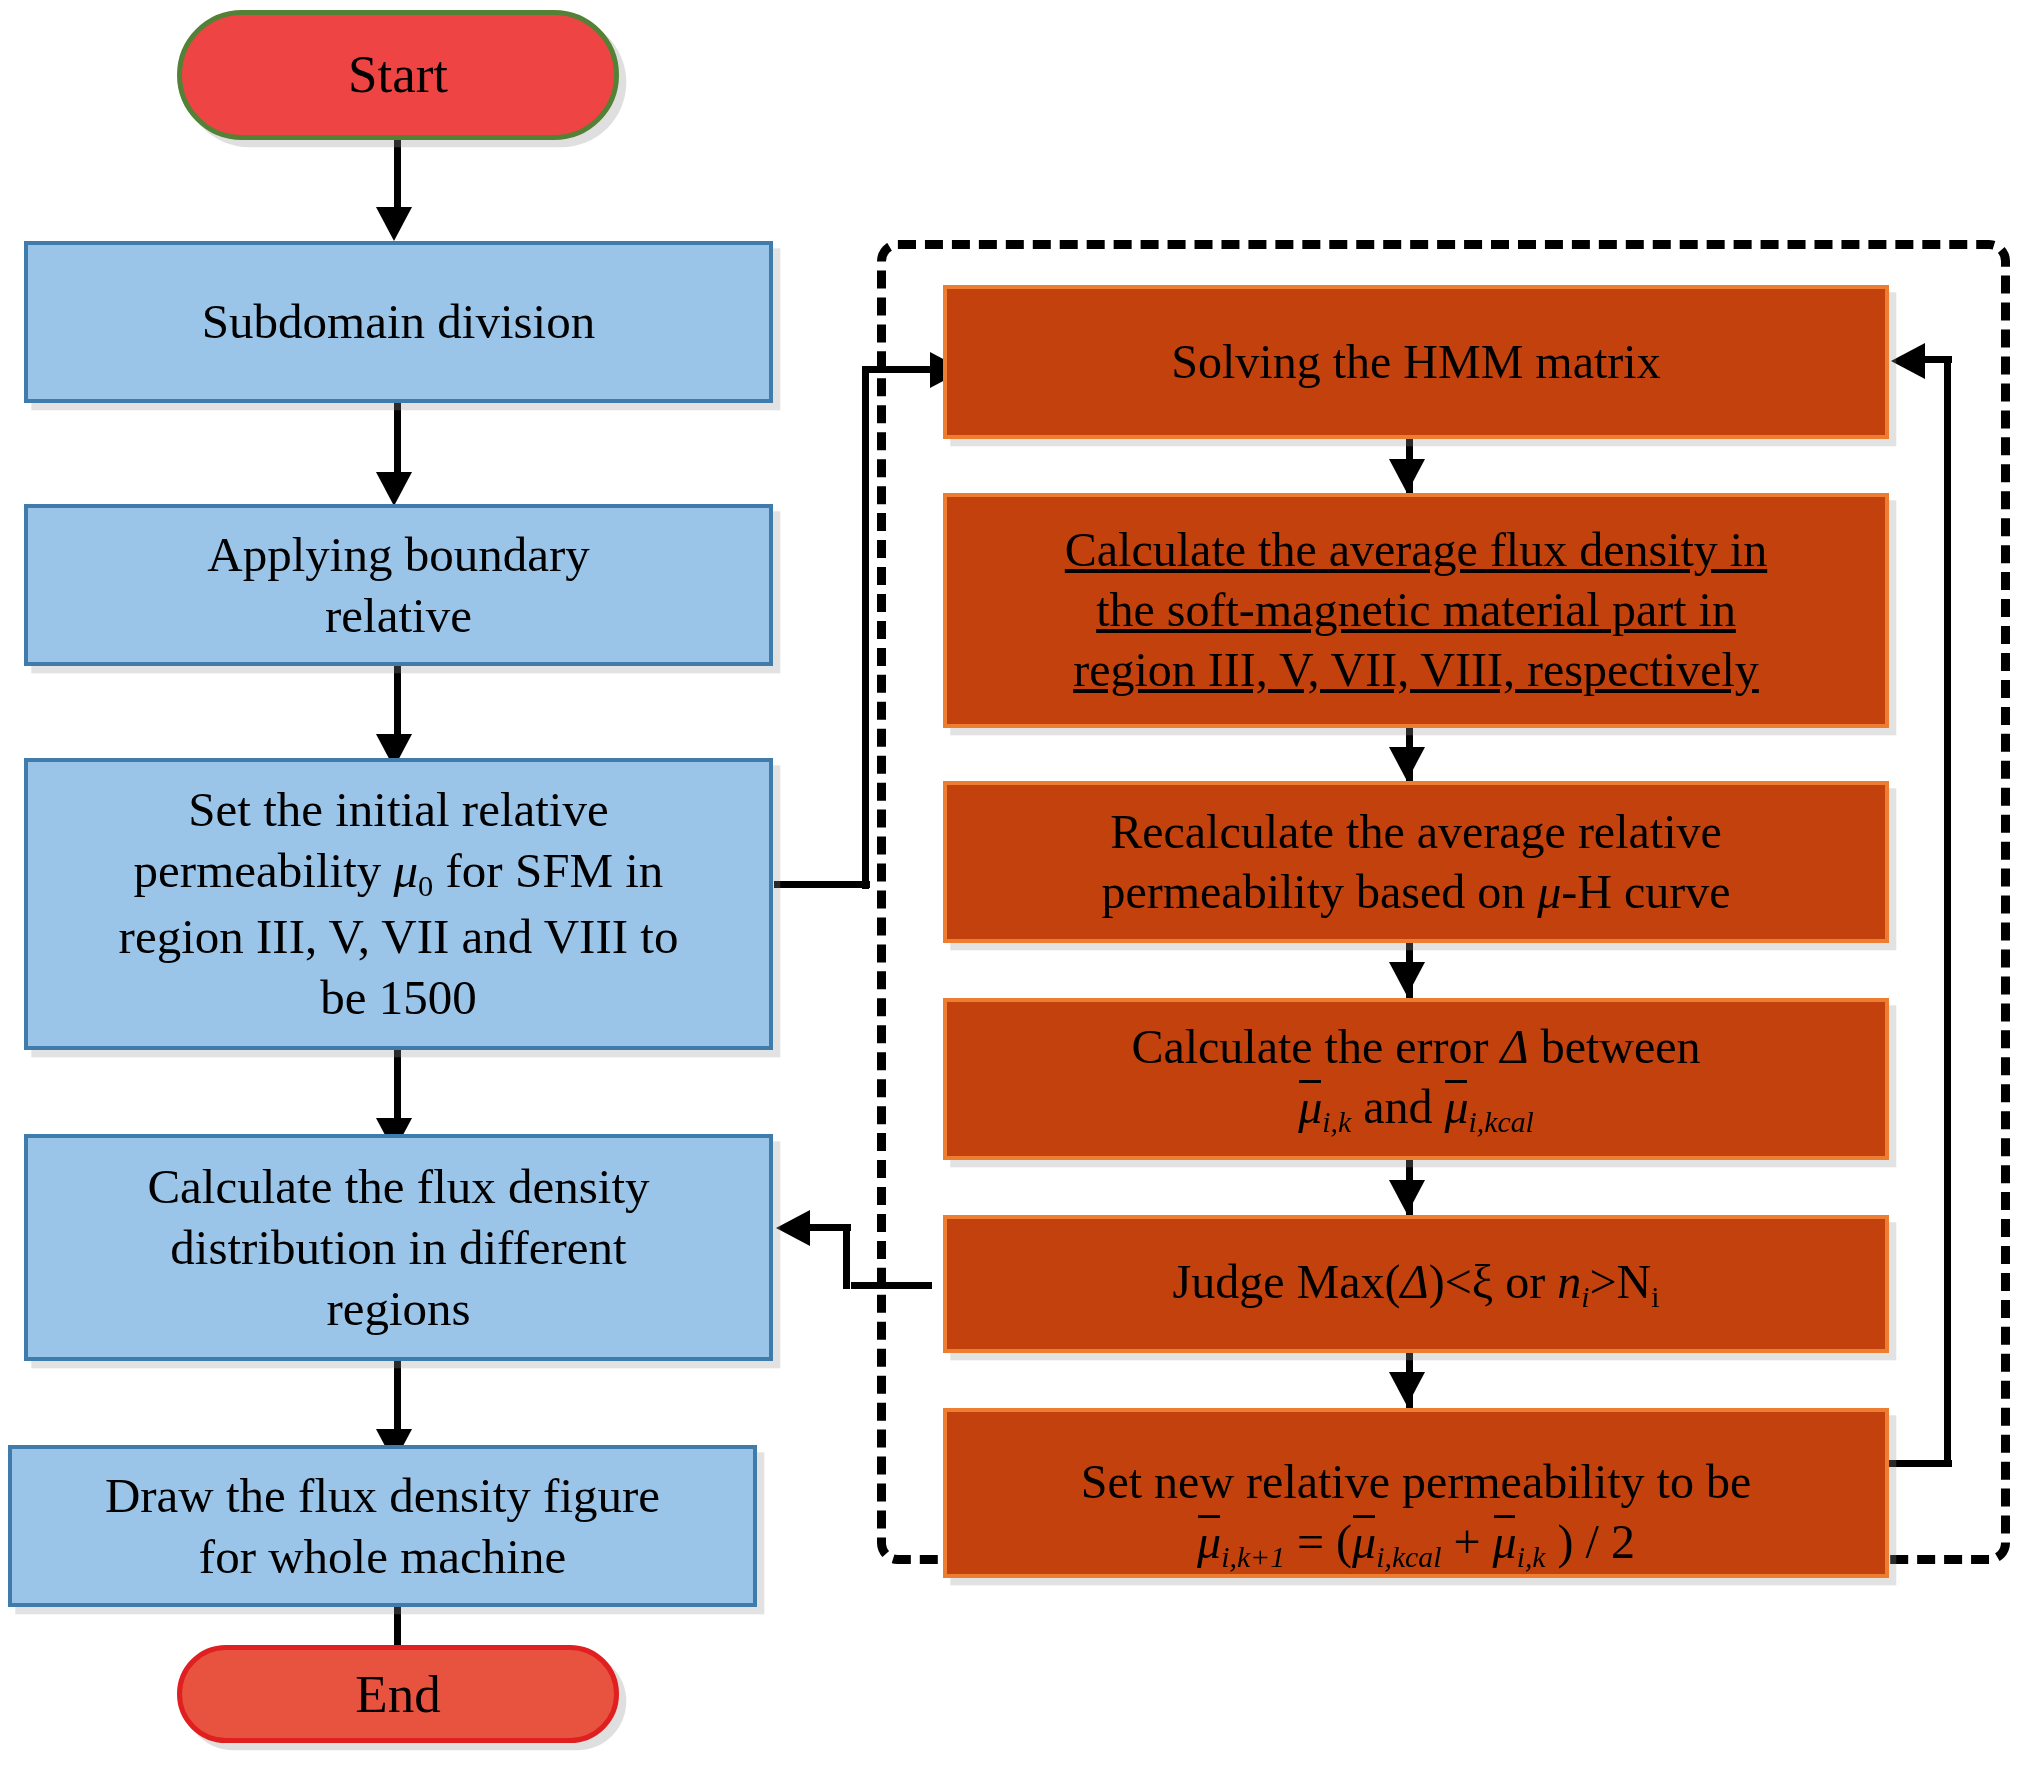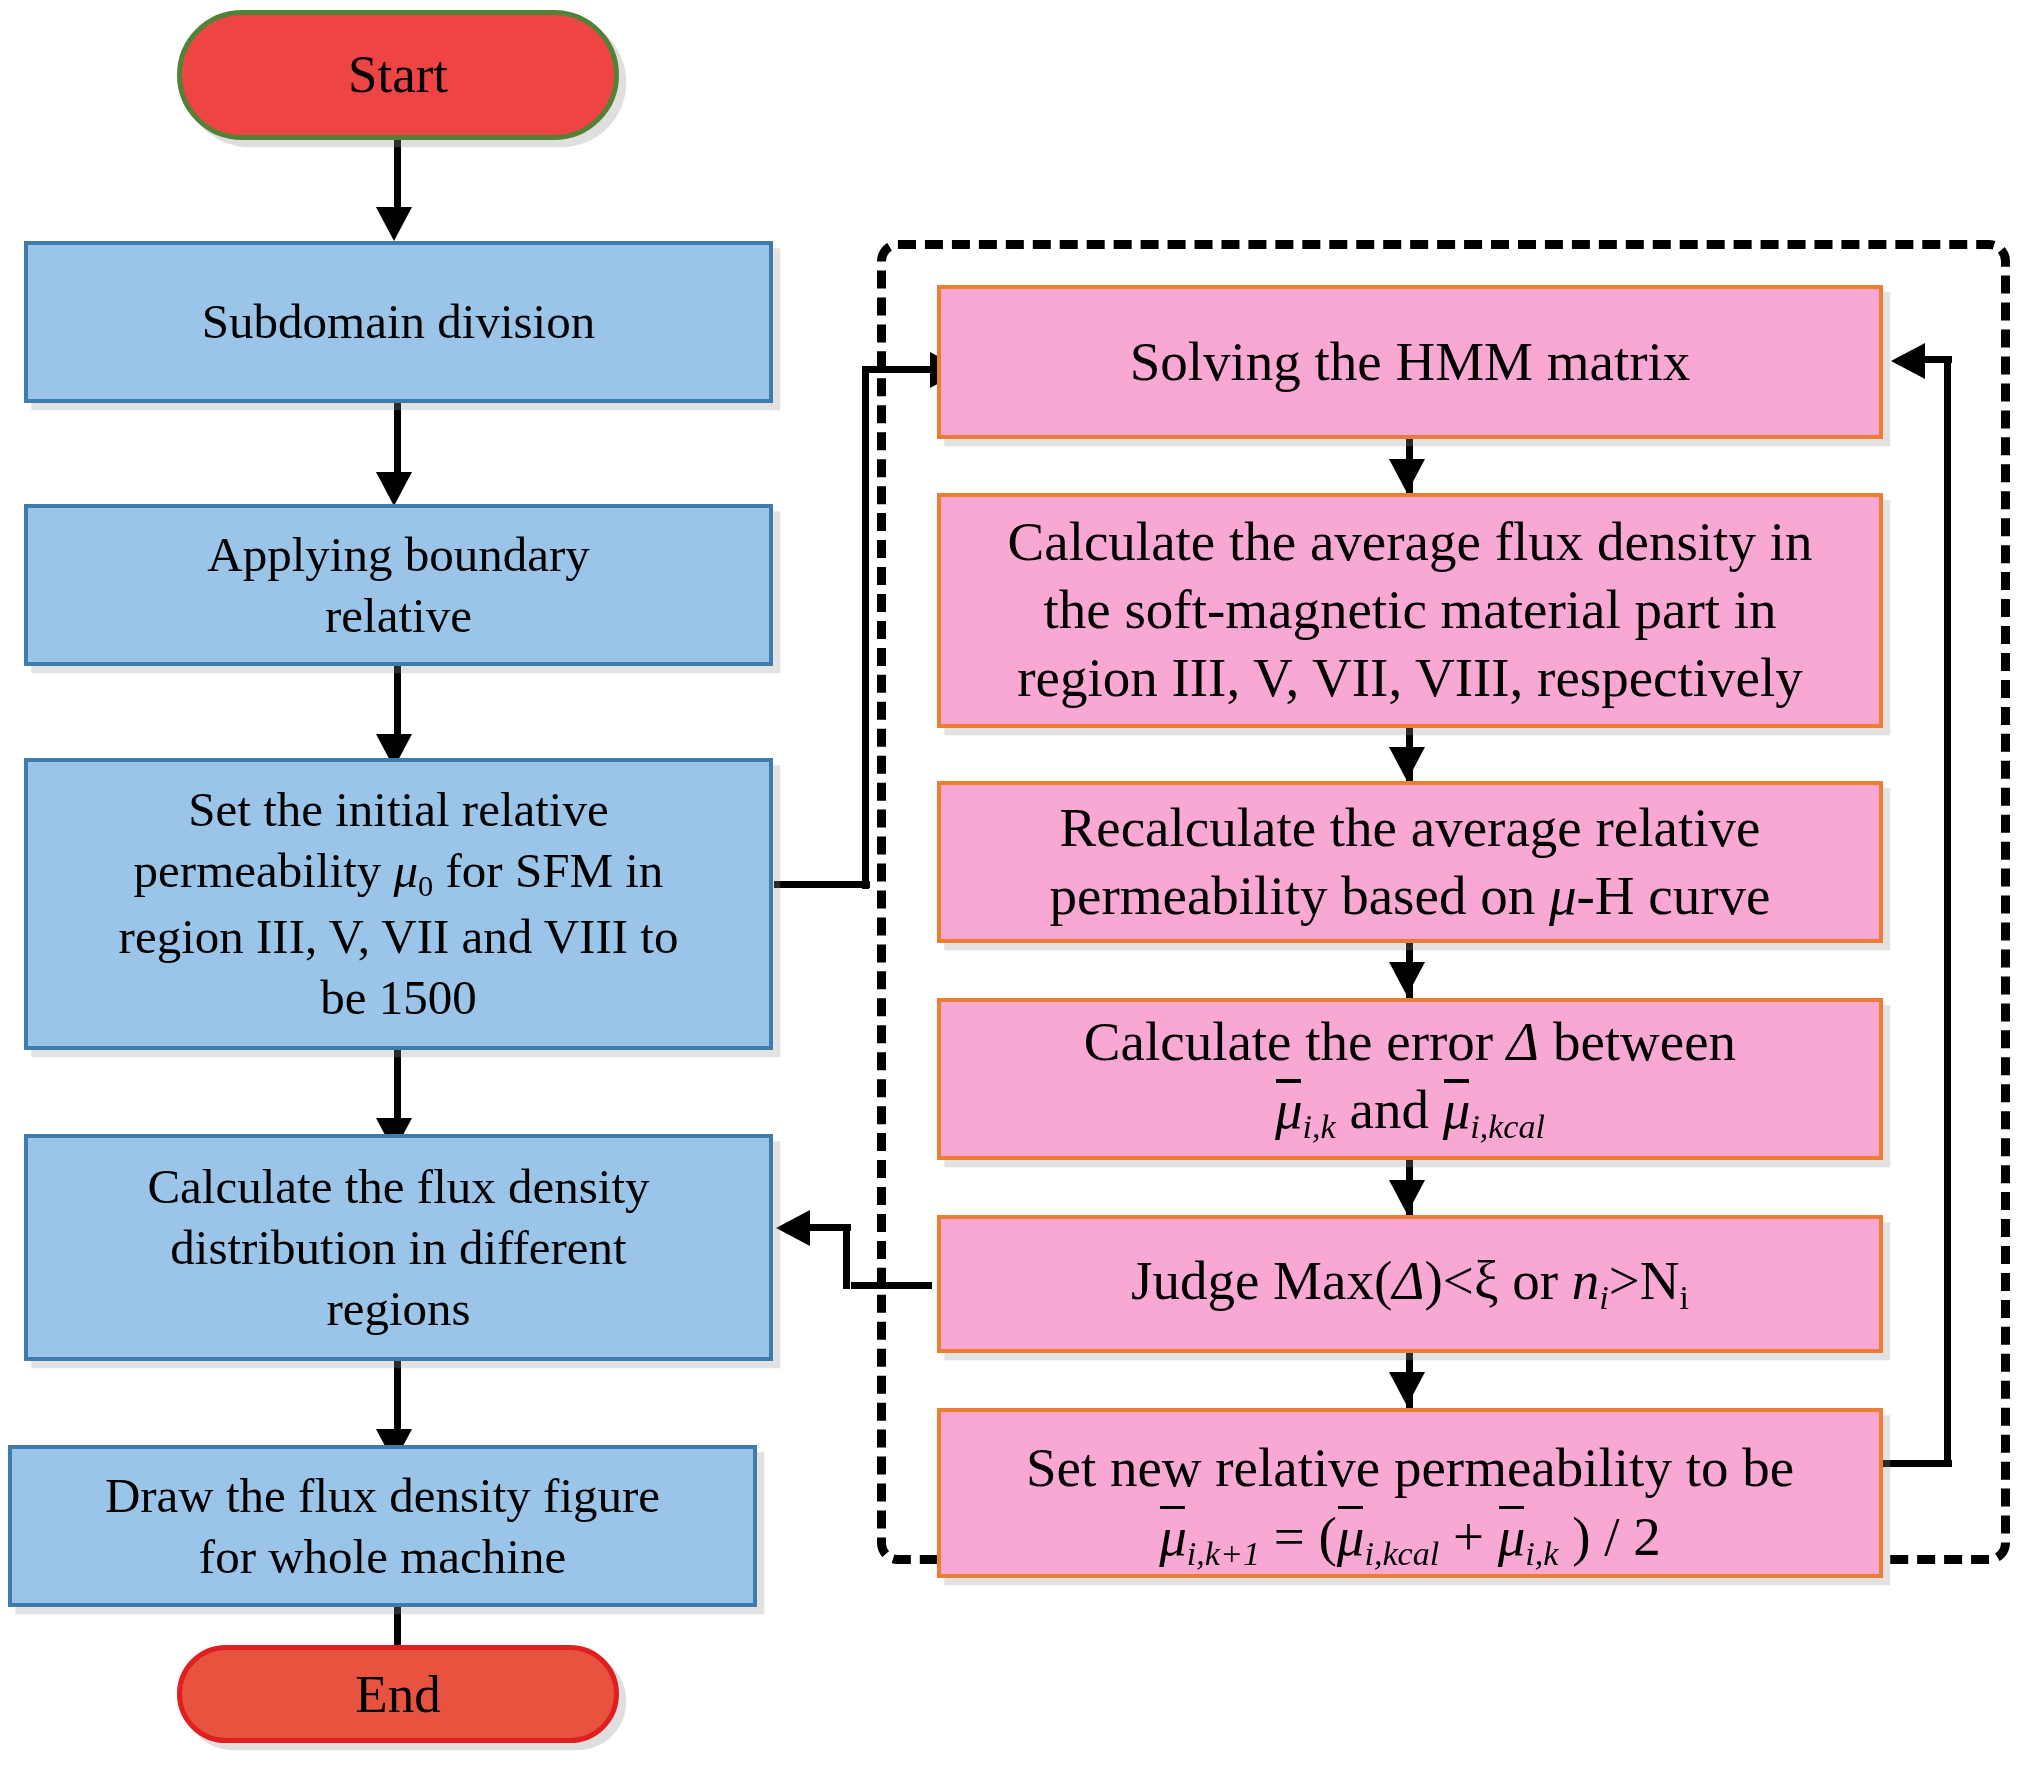--- a/index.html
+++ b/index.html
@@ -48,24 +48,25 @@
   }
   
   .process-blue {
     background: #9AC5E8;
     border: 4.9px solid #3F7CAC;
     font-size: 49px;
     box-shadow: 7.3px 7.3px 0 rgba(150,150,150,0.28);
   }
   
   .process-orange {
-    background: #f9a8d4;
+    background: #c2410c;
     border: 4.9px solid #ED7D31;
-    font-size: 55px;
+    font-size: 48px;
     box-shadow: 7.3px 7.3px 0 rgba(150,150,150,0.28);
+    margin-left: 6px;
   }
   
   #loop-container {
     position: absolute;
     box-sizing: border-box;
     border: 9px dashed #000000;
     border-radius: 21px;
     background: transparent;
     z-index: 1;
   }
@@ -193,21 +194,21 @@
     <span class="label">End</span>
   </div>
 
   <div class="node process-orange" style="left:937px; top:285px; width:946px; height:154px;">
     <span class="label">Solving the HMM matrix</span>
   </div>
 
   <div class="conn v" style="left:1406px; top:439px; height:58px;"></div>
   <div class="arrow down" style="left:1389px; top:459px;"></div>
 
-  <div class="node process-orange" style="left:937px; top:493px; width:946px; height:235px;">
+  <div class="node process-orange" style="left:937px; top:493px; width:946px; height:235px;text-decoration:underline;">
     <span class="label">
       <span>Calculate the average flux density in</span>
       <span class="l2">the soft-magnetic material part  in</span>
       <span class="l2">region III, V, VII, VIII, respectively</span>
     </span>
   </div>
 
   <div class="conn v" style="left:1406px; top:728px; height:58px;"></div>
   <div class="arrow down" style="left:1389px; top:747px;"></div>
 

